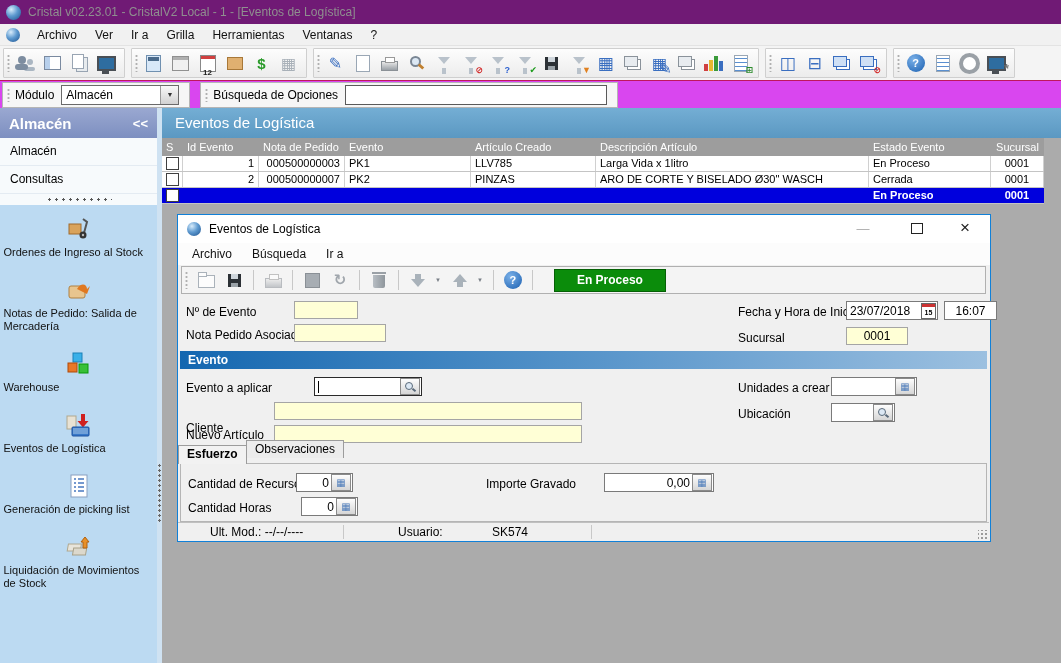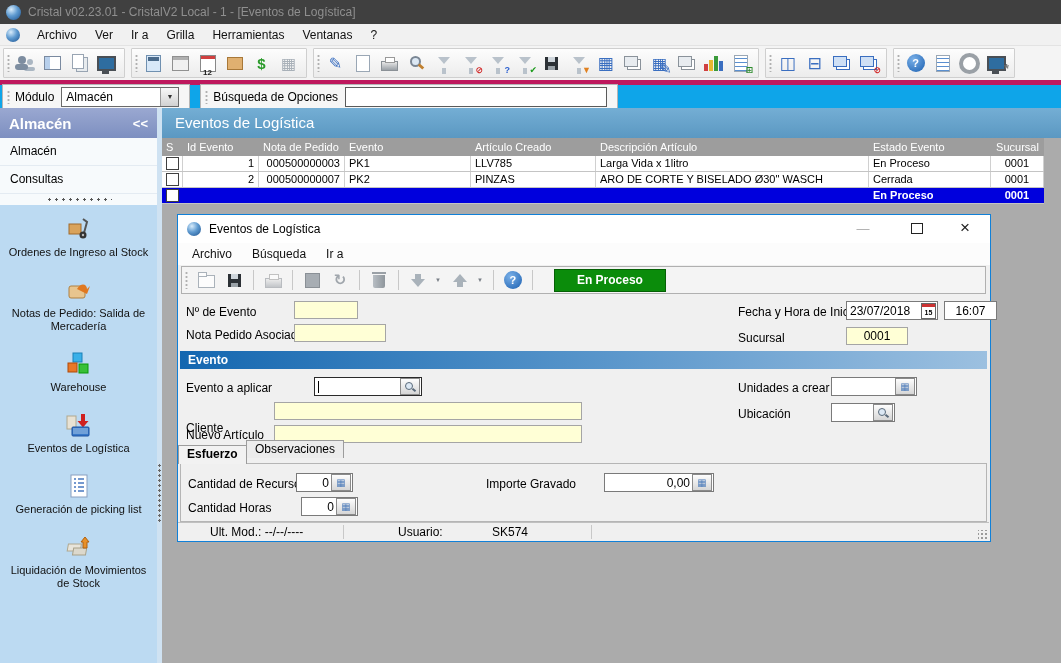--- a/index.html
+++ b/index.html
@@ -1,20 +1,20 @@
 <!DOCTYPE html>
 <html><head>
 <meta charset="utf-8">
 <style>
   html,body{margin:0;padding:0;}
   body{width:1061px;height:663px;position:relative;overflow:hidden;
        font-family:"Liberation Sans","DejaVu Sans",sans-serif;font-size:11px;background:#fff;color:#000;}
 
   
-  .titlebar{position:absolute;left:0;top:0;width:1061px;height:24px;background:#404040;
+  .titlebar{position:absolute;left:0;top:0;width:1061px;height:24px;background:#701a75;
             display:flex;align-items:center;gap:7px;padding-left:6px;box-sizing:border-box;}
   .titlebar .ttl{color:#8f8f8f;font-size:12px;}
   .sphere{width:15px;height:15px;border-radius:50%;
           background:radial-gradient(circle at 35% 30%,#d8ecfb,#5e9ad0 45%,#1a4f8c);flex:0 0 auto;}
   .menubar{position:absolute;left:0;top:24px;width:1061px;height:22px;background:#f1f1f1;
            display:flex;align-items:center;gap:0;padding-left:6px;box-sizing:border-box;border-bottom:1px solid #e3e3e3;}
   .menubar .sphere{width:14px;height:14px;margin-right:8px;}
   .mi{font-size:12px;padding:0 9px;color:#111;}
 
   .toolbar{position:absolute;left:0;top:46px;width:1061px;height:34px;background:#f4f4f4;
@@ -88,22 +88,22 @@
   .arrw{display:flex;flex-direction:column;align-items:center;}
   .arrstem{width:6px;height:5px;background:#a9b2ba;}
   .arr{width:0;height:0;border-left:7px solid transparent;border-right:7px solid transparent;}
   .arr.down{border-top:8px solid #a9b2ba;}
   .arr.up{border-bottom:8px solid #a9b2ba;}
   .caret{font-size:6px;color:#7a8088;margin:0 3px 0 1px;}
   .caret::before{content:"▼";}
   .tsep{width:1px;height:20px;background:#c8c8c8;margin:0 3px;}
 
   
-  .optionsbar{position:absolute;left:0;top:80px;width:1061px;height:28px;background:#0ea5e9;
-              display:flex;align-items:center;gap:10px;padding-left:2px;box-sizing:border-box;border-top:5px solid #be185d;}
+  .optionsbar{position:absolute;left:0;top:80px;width:1061px;height:28px;background:#d946ef;
+              display:flex;align-items:center;gap:10px;padding-left:2px;box-sizing:border-box;border-top:1px solid #be185d;}
   .ogroup{position:relative;height:26px;display:flex;align-items:center;gap:7px;border:1px solid #b5b5b5;
           background:#f6f6f6;padding:0 10px 0 12px;box-sizing:border-box;}
   .ogroup::before{content:"";position:absolute;left:4px;top:5px;bottom:5px;width:3px;
           background-image:radial-gradient(circle,#b0b0b0 1px,transparent 1.2px);background-size:3px 4px;background-repeat:repeat-y;}
   .olabel{font-size:12px;}
   .combo{width:118px;height:20px;border:1px solid #6a6a6a;background:#fff;display:flex;align-items:center;
          padding-left:4px;box-sizing:border-box;font-size:12px;}
   .combo-btn{margin-left:auto;width:17px;height:18px;background:linear-gradient(#f8f8f8,#d2d2d2);
              border-left:1px solid #9a9a9a;display:flex;align-items:center;justify-content:center;font-size:7px;color:#333;}
   .combo-btn::before{content:"▼";}
@@ -113,21 +113,21 @@
   .sidebar{position:absolute;left:0;top:108px;width:157px;bottom:0;background:#bcdaf2;display:flex;flex-direction:column;}
   .sb-header{height:30px;background:linear-gradient(#9aa8d1,#7d8fc0);color:#fff;font-weight:bold;font-size:15px;
              display:flex;align-items:center;justify-content:space-between;padding:0 9px;flex:0 0 auto;}
   .sb-header .collapse{font-size:13px;}
   .sb-sec{height:27px;line-height:27px;padding-left:10px;font-size:12px;background:#f7fafc;border-bottom:1px solid #e4ebf2;flex:0 0 auto;}
   .sb-dots{height:11px;background:#f7fafc;display:flex;align-items:center;justify-content:center;flex:0 0 auto;}
   .sb-dots i{width:66px;height:3px;background-image:radial-gradient(circle,#555 1px,transparent 1.2px);background-size:7px 3px;background-repeat:repeat-x;}
   .sb-items{flex:1;display:flex;flex-direction:column;align-items:center;padding-top:10px;}
   .sb-item{display:flex;flex-direction:column;align-items:center;margin-bottom:17px;}
   .sb-ic{height:28px;display:flex;align-items:center;justify-content:center;}
-  .sb-lbl{width:150px;text-align:center;font-size:11px;line-height:13px;color:#111;margin-top:3px;}
+  .sb-lbl{width:150px;font-size:11px;line-height:13px;color:#111;margin-top:3px;}
 
   .vsplit{position:absolute;left:157px;top:108px;width:5px;bottom:0;background:#cfe2f2;}
   .vsplit::before{content:"";position:absolute;left:1px;top:355px;width:3px;height:60px;
           background-image:radial-gradient(circle,#666 1px,transparent 1.2px);background-size:3px 5px;background-repeat:repeat-y;}
 
   
   .main{position:absolute;left:162px;top:108px;right:0;bottom:0;background:#ababab;}
   .content-title{height:30px;background:linear-gradient(#74aed4,#5b98c2);color:#fff;font-size:15px;
                  line-height:30px;padding-left:13px;}
   .grid{position:relative;width:882px;}

